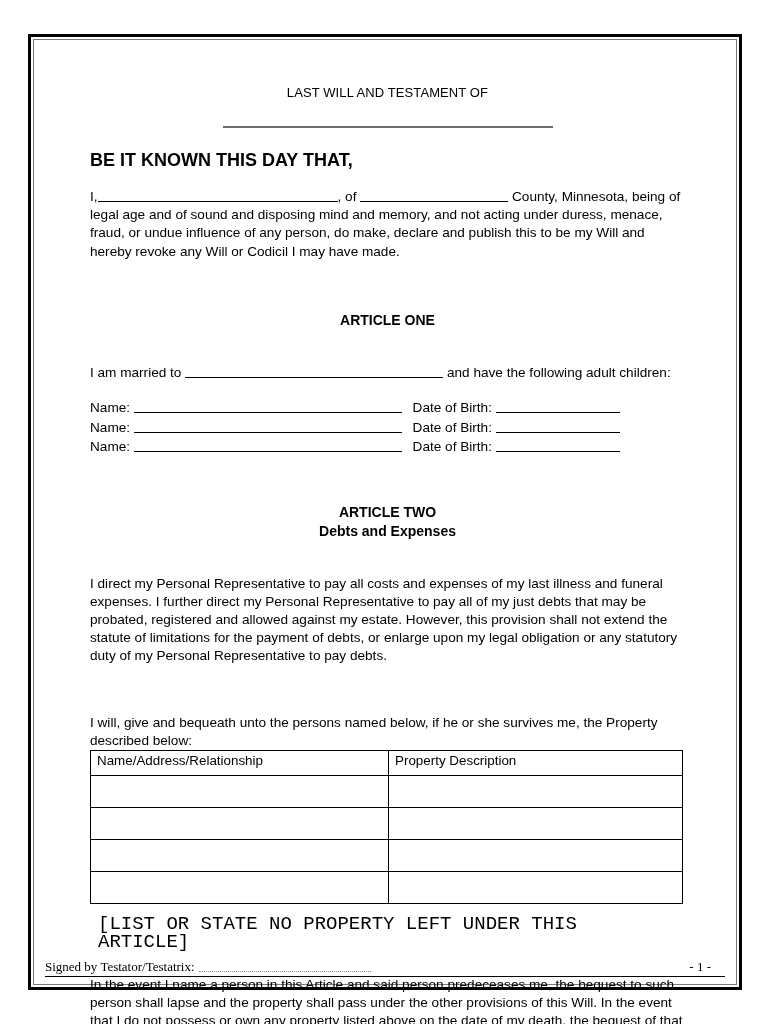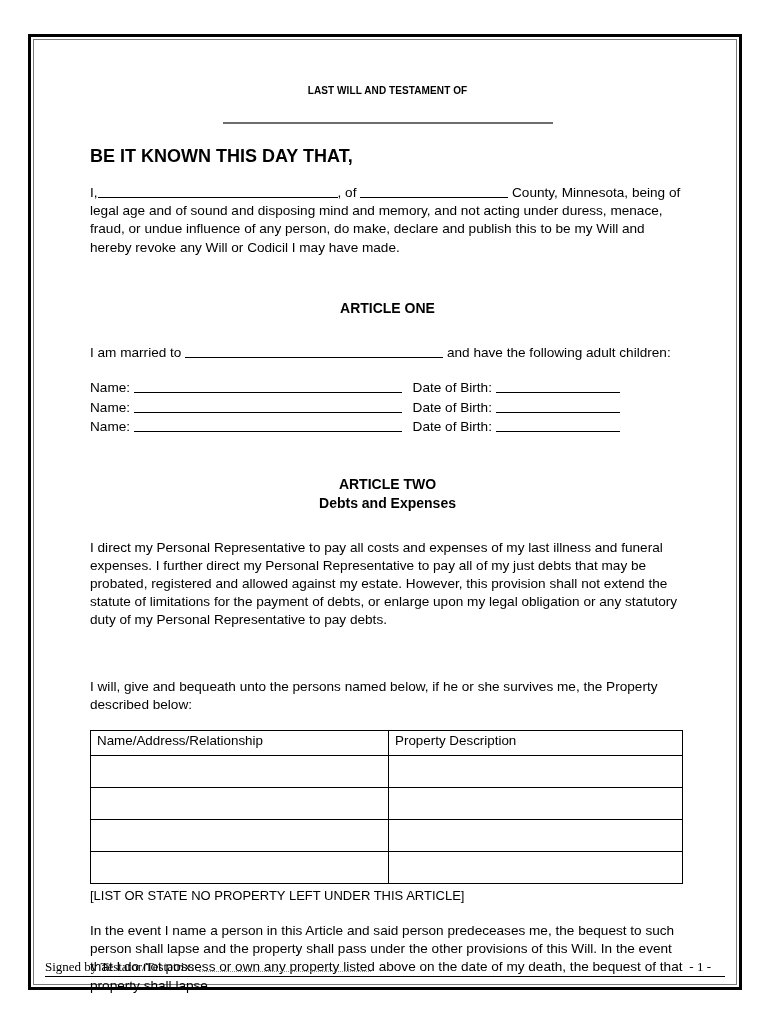--- a/index.html
+++ b/index.html
@@ -38,22 +38,22 @@
   .page-body {
     position: absolute;
     left: 59px;
     top: 26px;
     width: 595px;
     box-sizing: border-box;
   }
 
   .doc-title {
     text-align: center;
-    font-size: 10px;
-    font-weight: bold;
+    font-size: 13px;
+    font-weight: normal;
     letter-spacing: 0.1px;
     margin: 0;
     padding-top: 22px;
   }
 
   .name-rule-wrap {
     display: flex;
     justify-content: center;
     padding-top: 26px;
   }
@@ -90,41 +90,41 @@
   .blank-county   { width: 148px; }
   .blank-spouse   { width: 258px; }
   .blank-child    { width: 268px; }
   .blank-dob      { width: 124px; }
 
   .article-head {
     text-align: center;
     font-size: 14px;
     font-weight: bold;
     line-height: 19px;
-    margin: 8px;
+    margin: 16px;
   }
   .article-head .sub { display: block; }
 
   .gap-article-one   { padding-top: 34px; }
   .gap-article-two   { padding-top: 30px; }
   .gap-article-three { padding-top: 30px; }
   .gap-after-head    { padding-top: 18px; }
   .gap-children      { padding-top: 16px; }
 
   .child-row {
     font-size: 13.6px;
     line-height: 19.5px;
     white-space: nowrap;
   }
   .child-row .dob-label { padding-left: 7px; }
 
   table.bequest-table {
     border-collapse: collapse;
     width: 592px;
-    margin-top: 16px;
+    margin-top: 0;
     table-layout: fixed;
   }
   table.bequest-table td,
   table.bequest-table th {
     border: 1px solid #000000;
     padding: 0;
     font-weight: normal;
     text-align: left;
     vertical-align: top;
   }
@@ -135,24 +135,25 @@
     border-bottom: 1px solid #000000;
   }
   table.bequest-table td.cell {
     height: 31px;
     border-top: 1px solid #8c8c8c;
   }
   table.bequest-table col.c1 { width: 298px; }
   table.bequest-table col.c2 { width: 294px; }
 
   .list-note {
-    font-size: 13px;
+    font-size: 19px;
     line-height: 18px;
-    margin: 0;
+    margin: 8px;
     padding-top: 3px;
+    font-family: Liberation Mono, monospace;
   }
 
   .gap-lapse { padding-top: 17px; }
 
   .footer {
     position: absolute;
     left: 14px;
     right: 14px;
     bottom: 10px;
     height: 22px;

